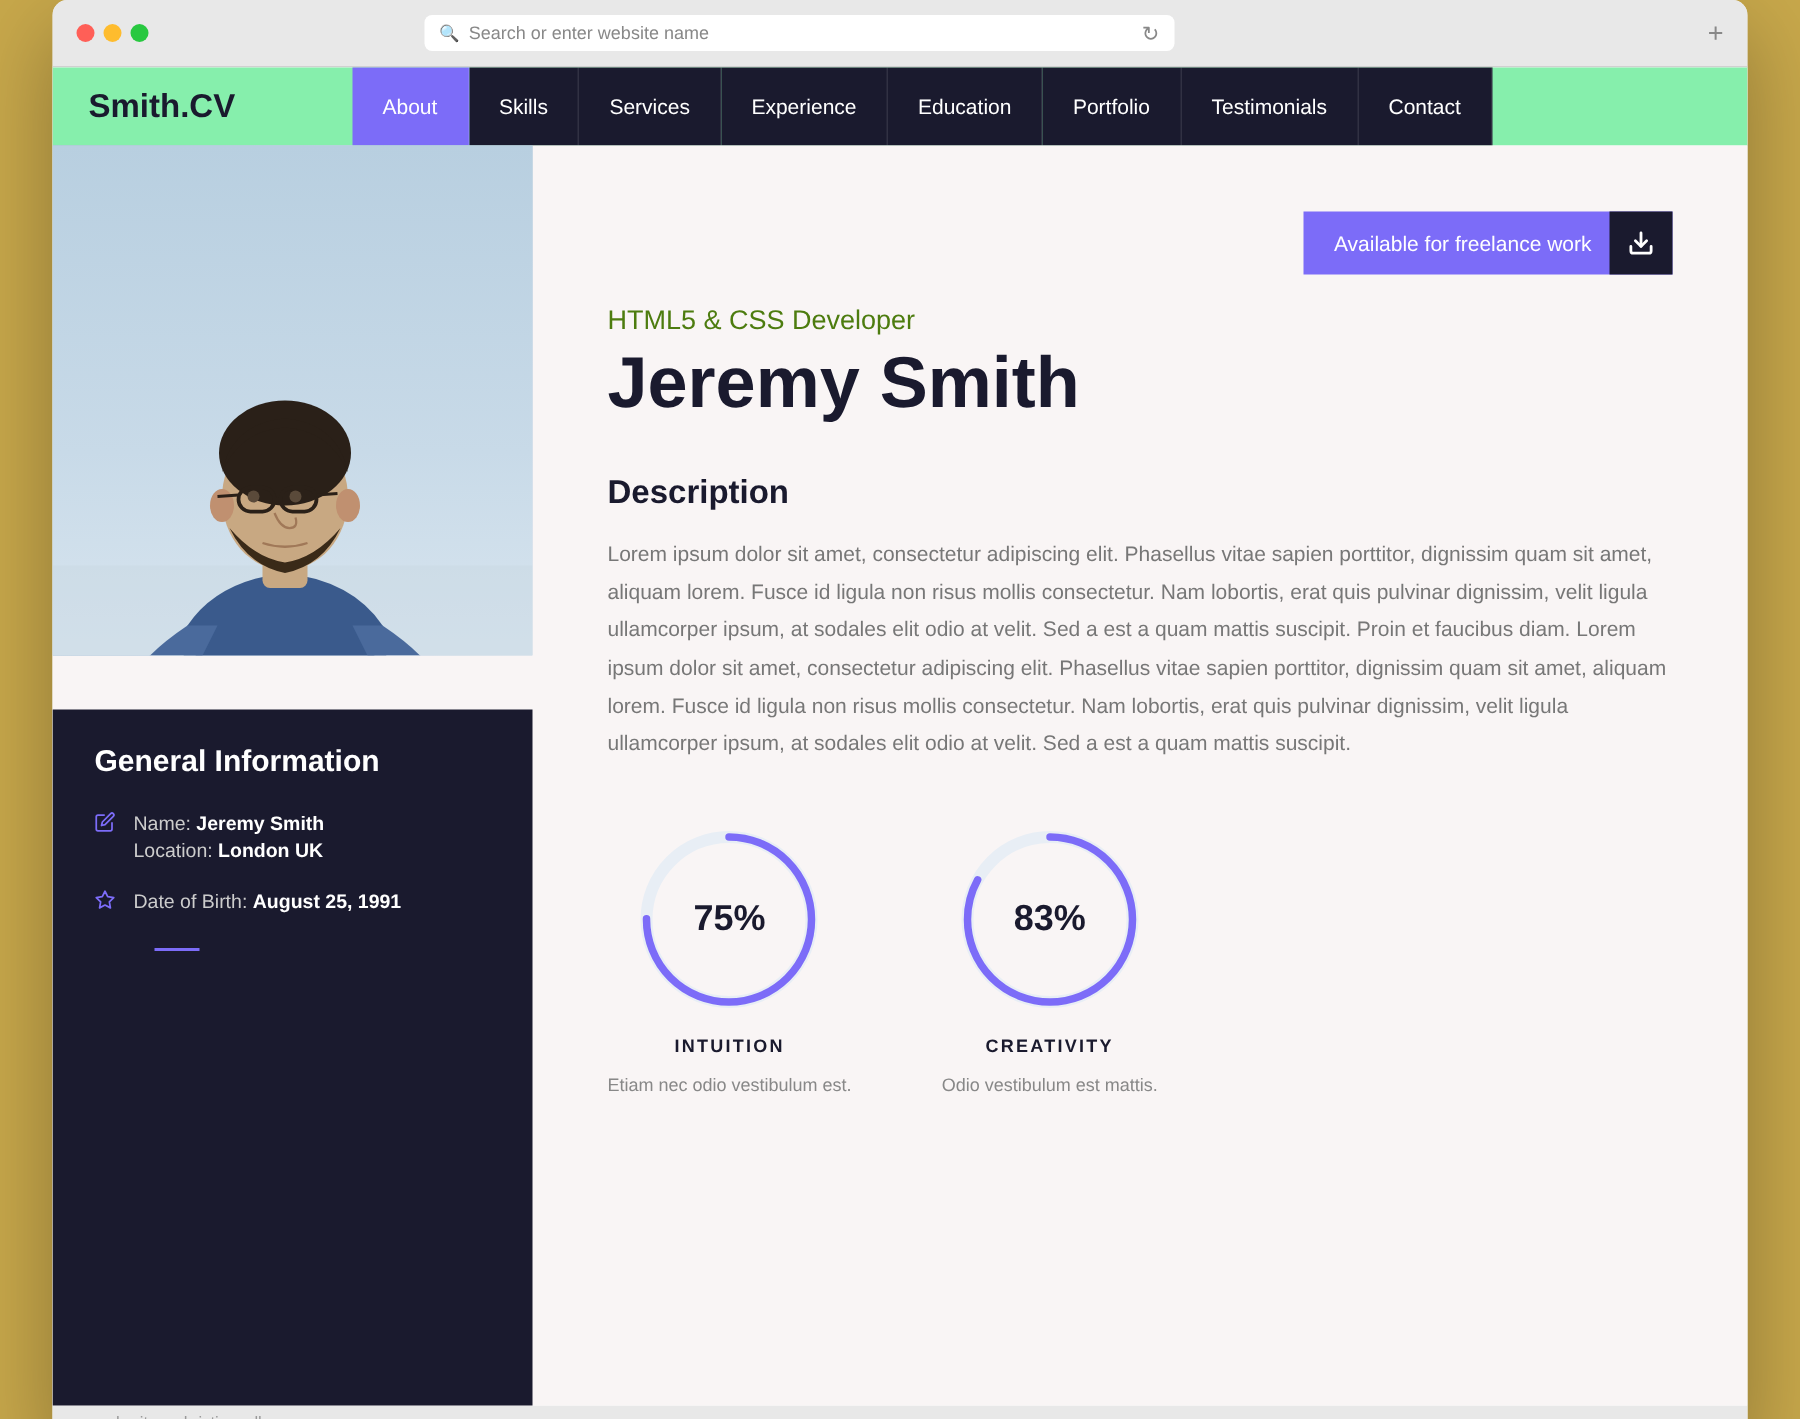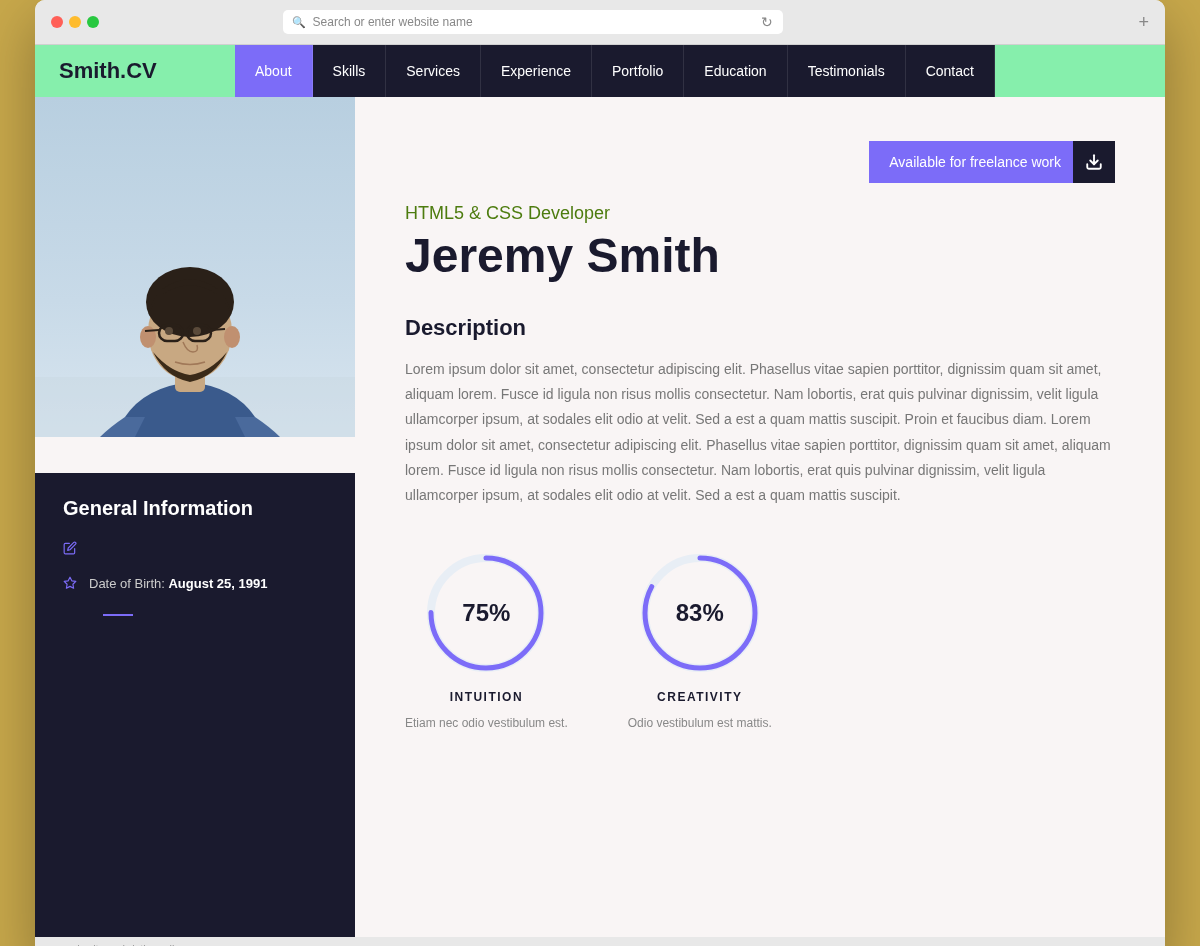--- a/index.html
+++ b/index.html
@@ -359,24 +359,24 @@
         <li class="nav-item">
           <span>Skills</span>
         </li>
         <li class="nav-item">
           <span>Services</span>
         </li>
         <li class="nav-item">
           <span>Experience</span>
         </li>
         <li class="nav-item">
+          <span>Education</span>
+        </li>
+        <li class="nav-item">
           <span>Portfolio</span>
-        </li>
-        <li class="nav-item">
-          <span>Education</span>
         </li>
         <li class="nav-item">
           <span>Testimonials</span>
         </li>
         <li class="nav-item">
           <span>Contact</span>
         </li>
       </ul>
     </div>
 
@@ -440,20 +440,25 @@
         <div class="general-info">
           <div class="general-info-title">General Information</div>
 
           <div class="info-item">
             <span class="info-icon">
               <svg width="14" height="14" viewBox="0 0 24 24" fill="none" stroke="#7c6cf8" stroke-width="2" stroke-linecap="round" stroke-linejoin="round">
                 <path d="M11 4H4a2 2 0 0 0-2 2v14a2 2 0 0 0 2 2h14a2 2 0 0 0 2-2v-7"></path>
                 <path d="M18.5 2.5a2.121 2.121 0 0 1 3 3L12 15l-4 1 1-4 9.5-9.5z"></path>
               </svg>
             </span>
+            <div class="info-text">
+              <span>Name: </span><strong>Jeremy Smith</strong>
+              <br>
+              <span>Location: </span><strong>London UK</strong>
+            </div>
           </div>
 
           <div class="info-item">
             <span class="info-icon">
               <svg width="14" height="14" viewBox="0 0 24 24" fill="none" stroke="#7c6cf8" stroke-width="2" stroke-linecap="round" stroke-linejoin="round">
                 <polygon points="12 2 15.09 8.26 22 9.27 17 14.14 18.18 21.02 12 17.77 5.82 21.02 7 14.14 2 9.27 8.91 8.26 12 2"></polygon>
               </svg>
             </span>
             <div class="info-text">
               <span>Date of Birth: </span><strong>August 25, 1991</strong>

